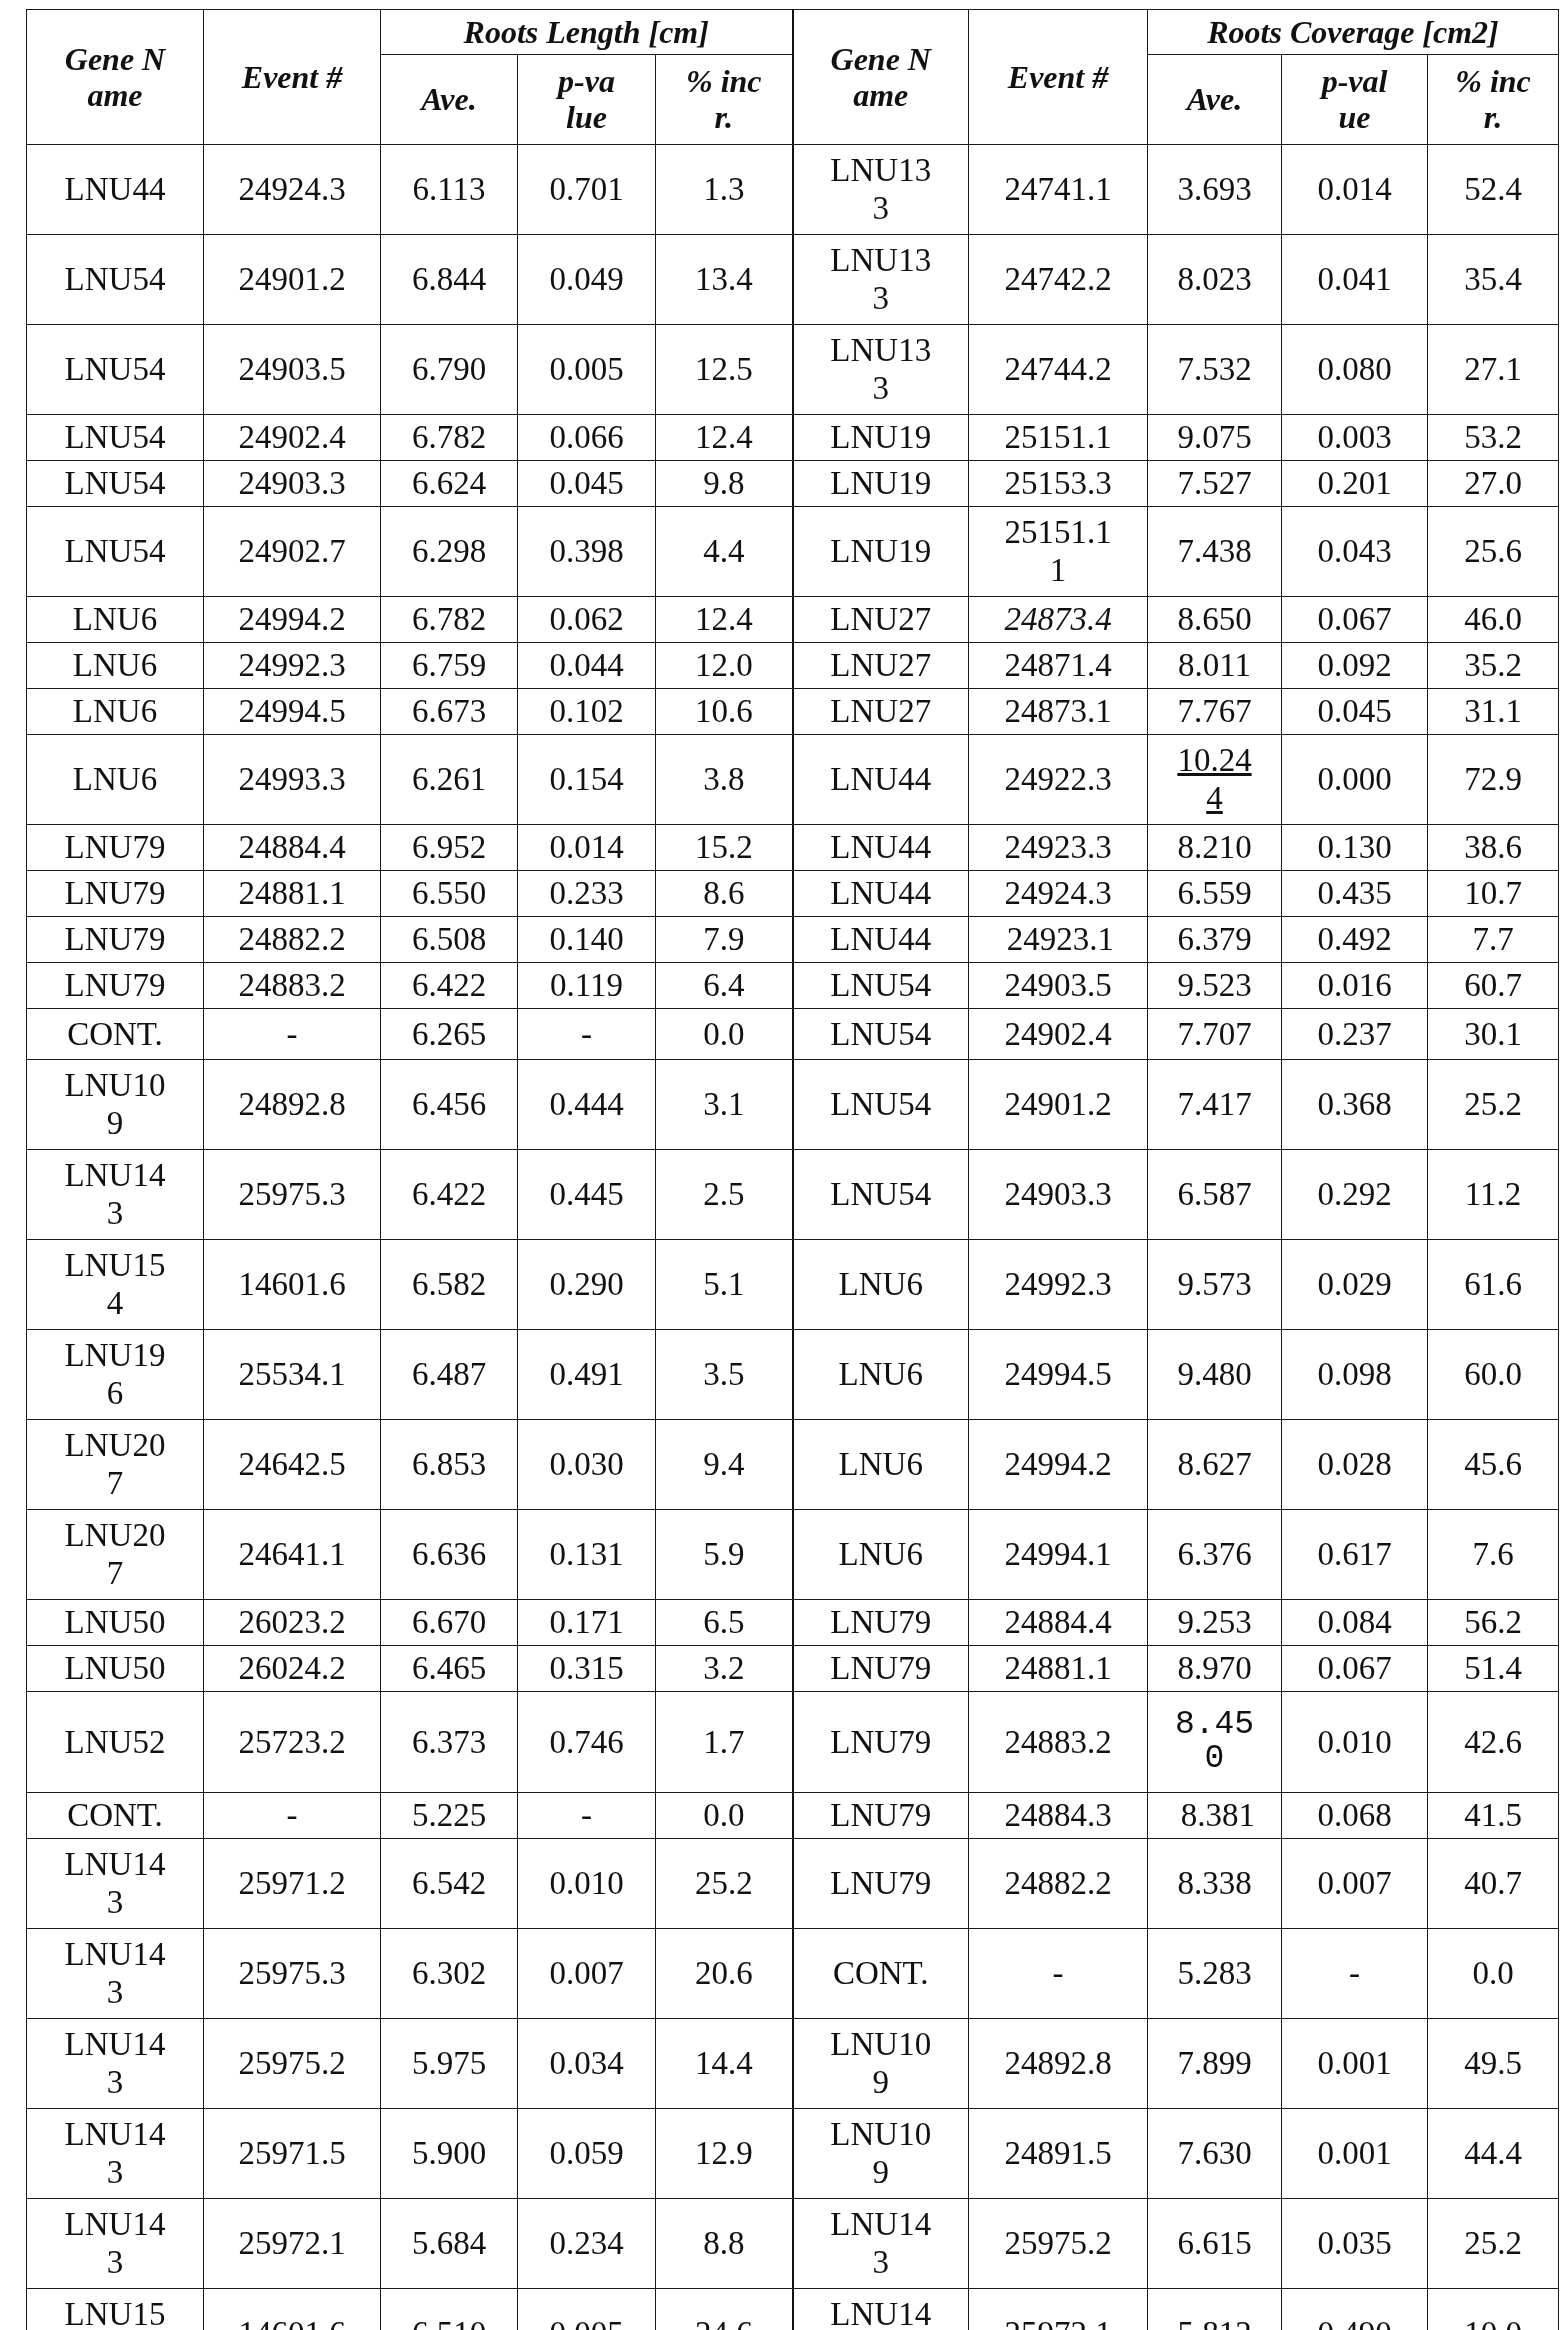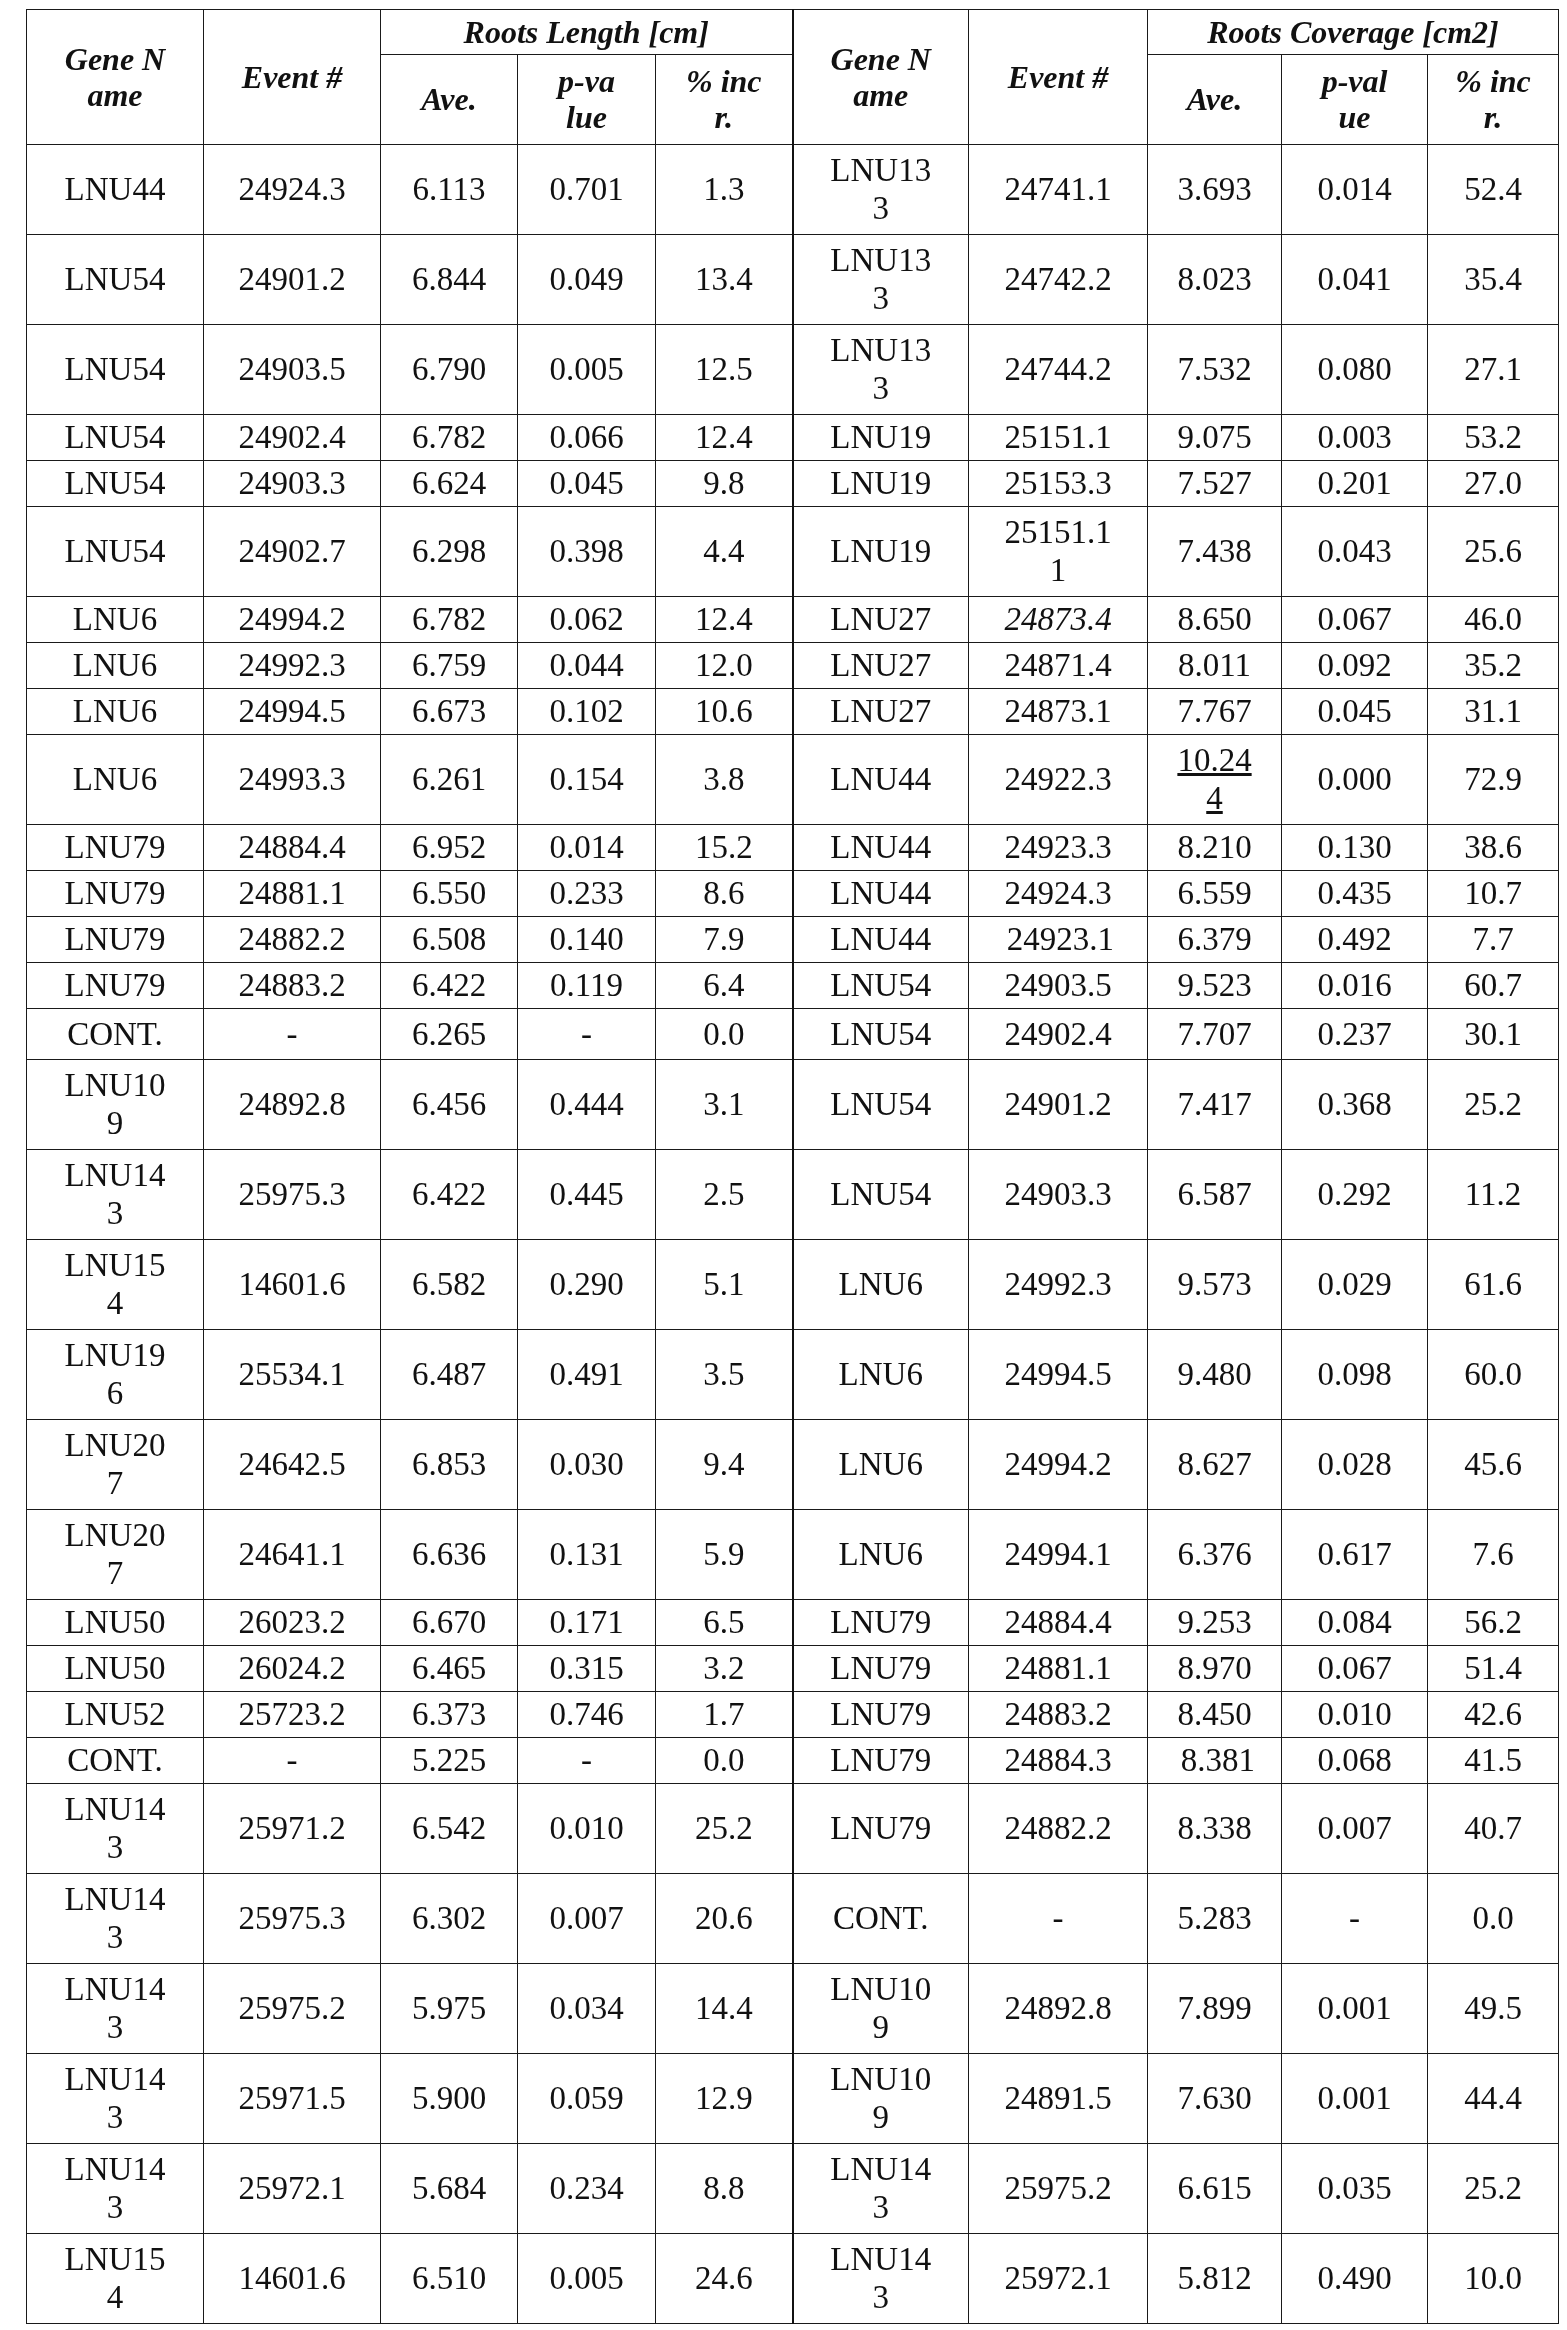--- a/index.html
+++ b/index.html
@@ -341,21 +341,21 @@
         <td>51.4</td>
       </tr>
       <tr class="short">
         <td class="wrap" style="padding: 0px 31px;">LNU52</td>
         <td>25723.2</td>
         <td>6.373</td>
         <td>0.746</td>
         <td>1.7</td>
         <td class="sep wrap" style="padding: 0px 31px;">LNU79</td>
         <td class="wrap" style="padding: 0px 33px;">24883.2</td>
-        <td class="wrap" style="padding: 0px 26px;">8.450</td>
+        <td class="wrap" style="padding: 16px 26px; font-family: Liberation Mono, monospace;">8.450</td>
         <td>0.010</td>
         <td>42.6</td>
       </tr>
       <tr class="short">
         <td class="wrap" style="padding: 0px 31px;">CONT.</td>
         <td>-</td>
         <td>5.225</td>
         <td>-</td>
         <td>0.0</td>
         <td class="sep wrap" style="padding: 0px 31px;">LNU79</td>

